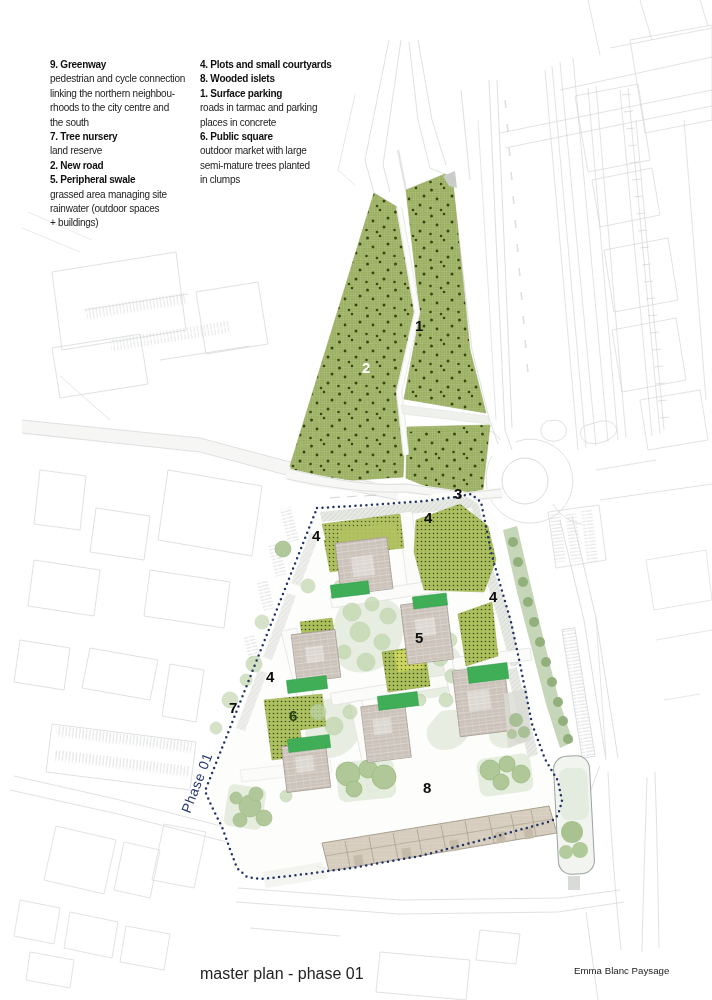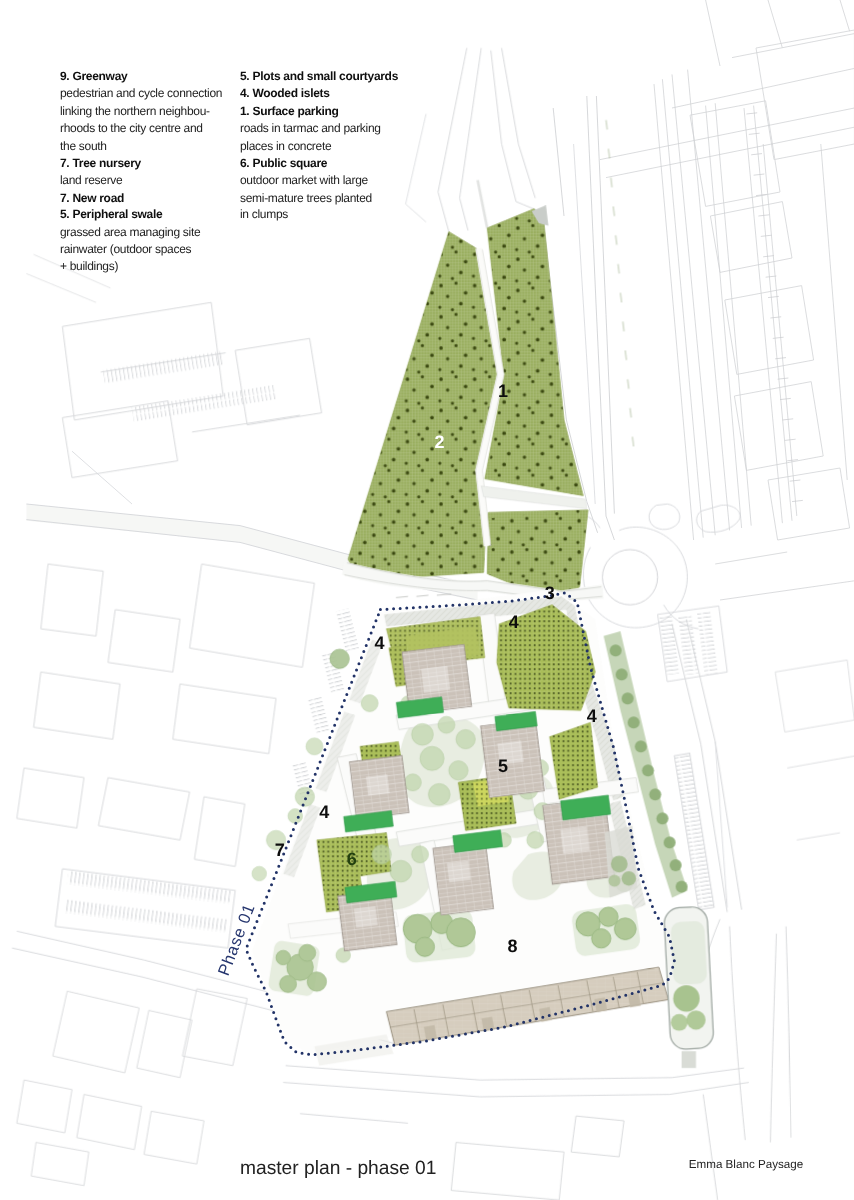--- a/index.html
+++ b/index.html
@@ -559,30 +559,30 @@
 </svg>
 
 <div class="leg" style="left:50px;top:58px">
 <b>9. Greenway</b><br>
 pedestrian and cycle connection<br>
 linking the northern neighbou-<br>
 rhoods to the city centre and<br>
 the south<br>
 <b>7. Tree nursery</b><br>
 land reserve<br>
-<b>7. New road</b><br>
+<b>2. New road</b><br>
 <b>5. Peripheral swale</b><br>
 grassed area managing site<br>
 rainwater (outdoor spaces<br>
 + buildings)
 </div>
 
 <div class="leg" style="left:200px;top:58px">
-<b>5. Plots and small courtyards</b><br>
-<b>4. Wooded islets</b><br>
+<b>4. Plots and small courtyards</b><br>
+<b>8. Wooded islets</b><br>
 <b>1. Surface parking</b><br>
 roads in tarmac and parking<br>
 places in concrete<br>
 <b>6. Public square</b><br>
 outdoor market with large<br>
 semi-mature trees planted<br>
 in clumps
 </div>
 
 <div class="foot" style="left:200px;top:965px;font-size:16px">master plan - phase 01</div>

